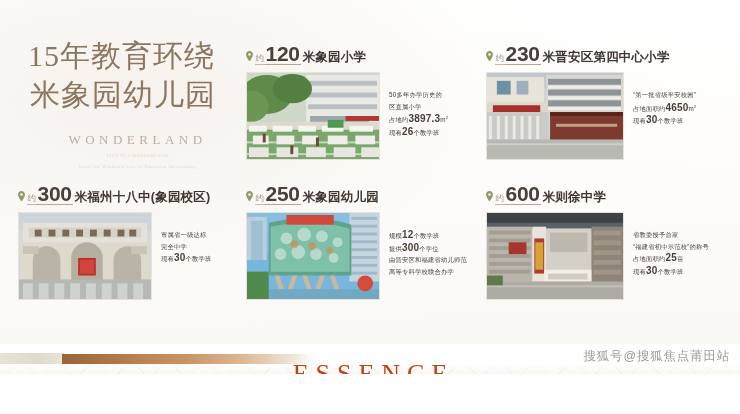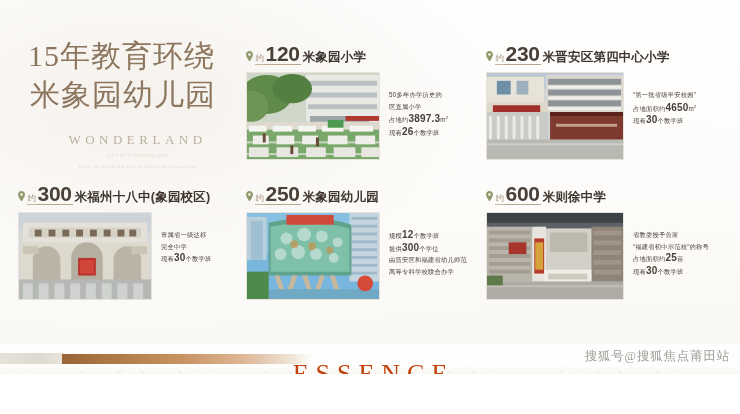--- a/index.html
+++ b/index.html
@@ -234,21 +234,21 @@
     background: linear-gradient(135deg, #2f7f55, #1d6b42);
     transform: rotate(45deg);
     border-radius: 1px;
   }
 
   
   .watermark {
     position: absolute;
     right: 10px;
     bottom: 9px;
-    font-family: Liberation Serif, serif;
+    font-family: Liberation Sans, sans-serif;
     font-size: 12.5px;
     letter-spacing: .8px;
     color: #8e8a83;
     opacity: .85;
     white-space: nowrap;
   }
 </style>
 </head>
 <body>
 

